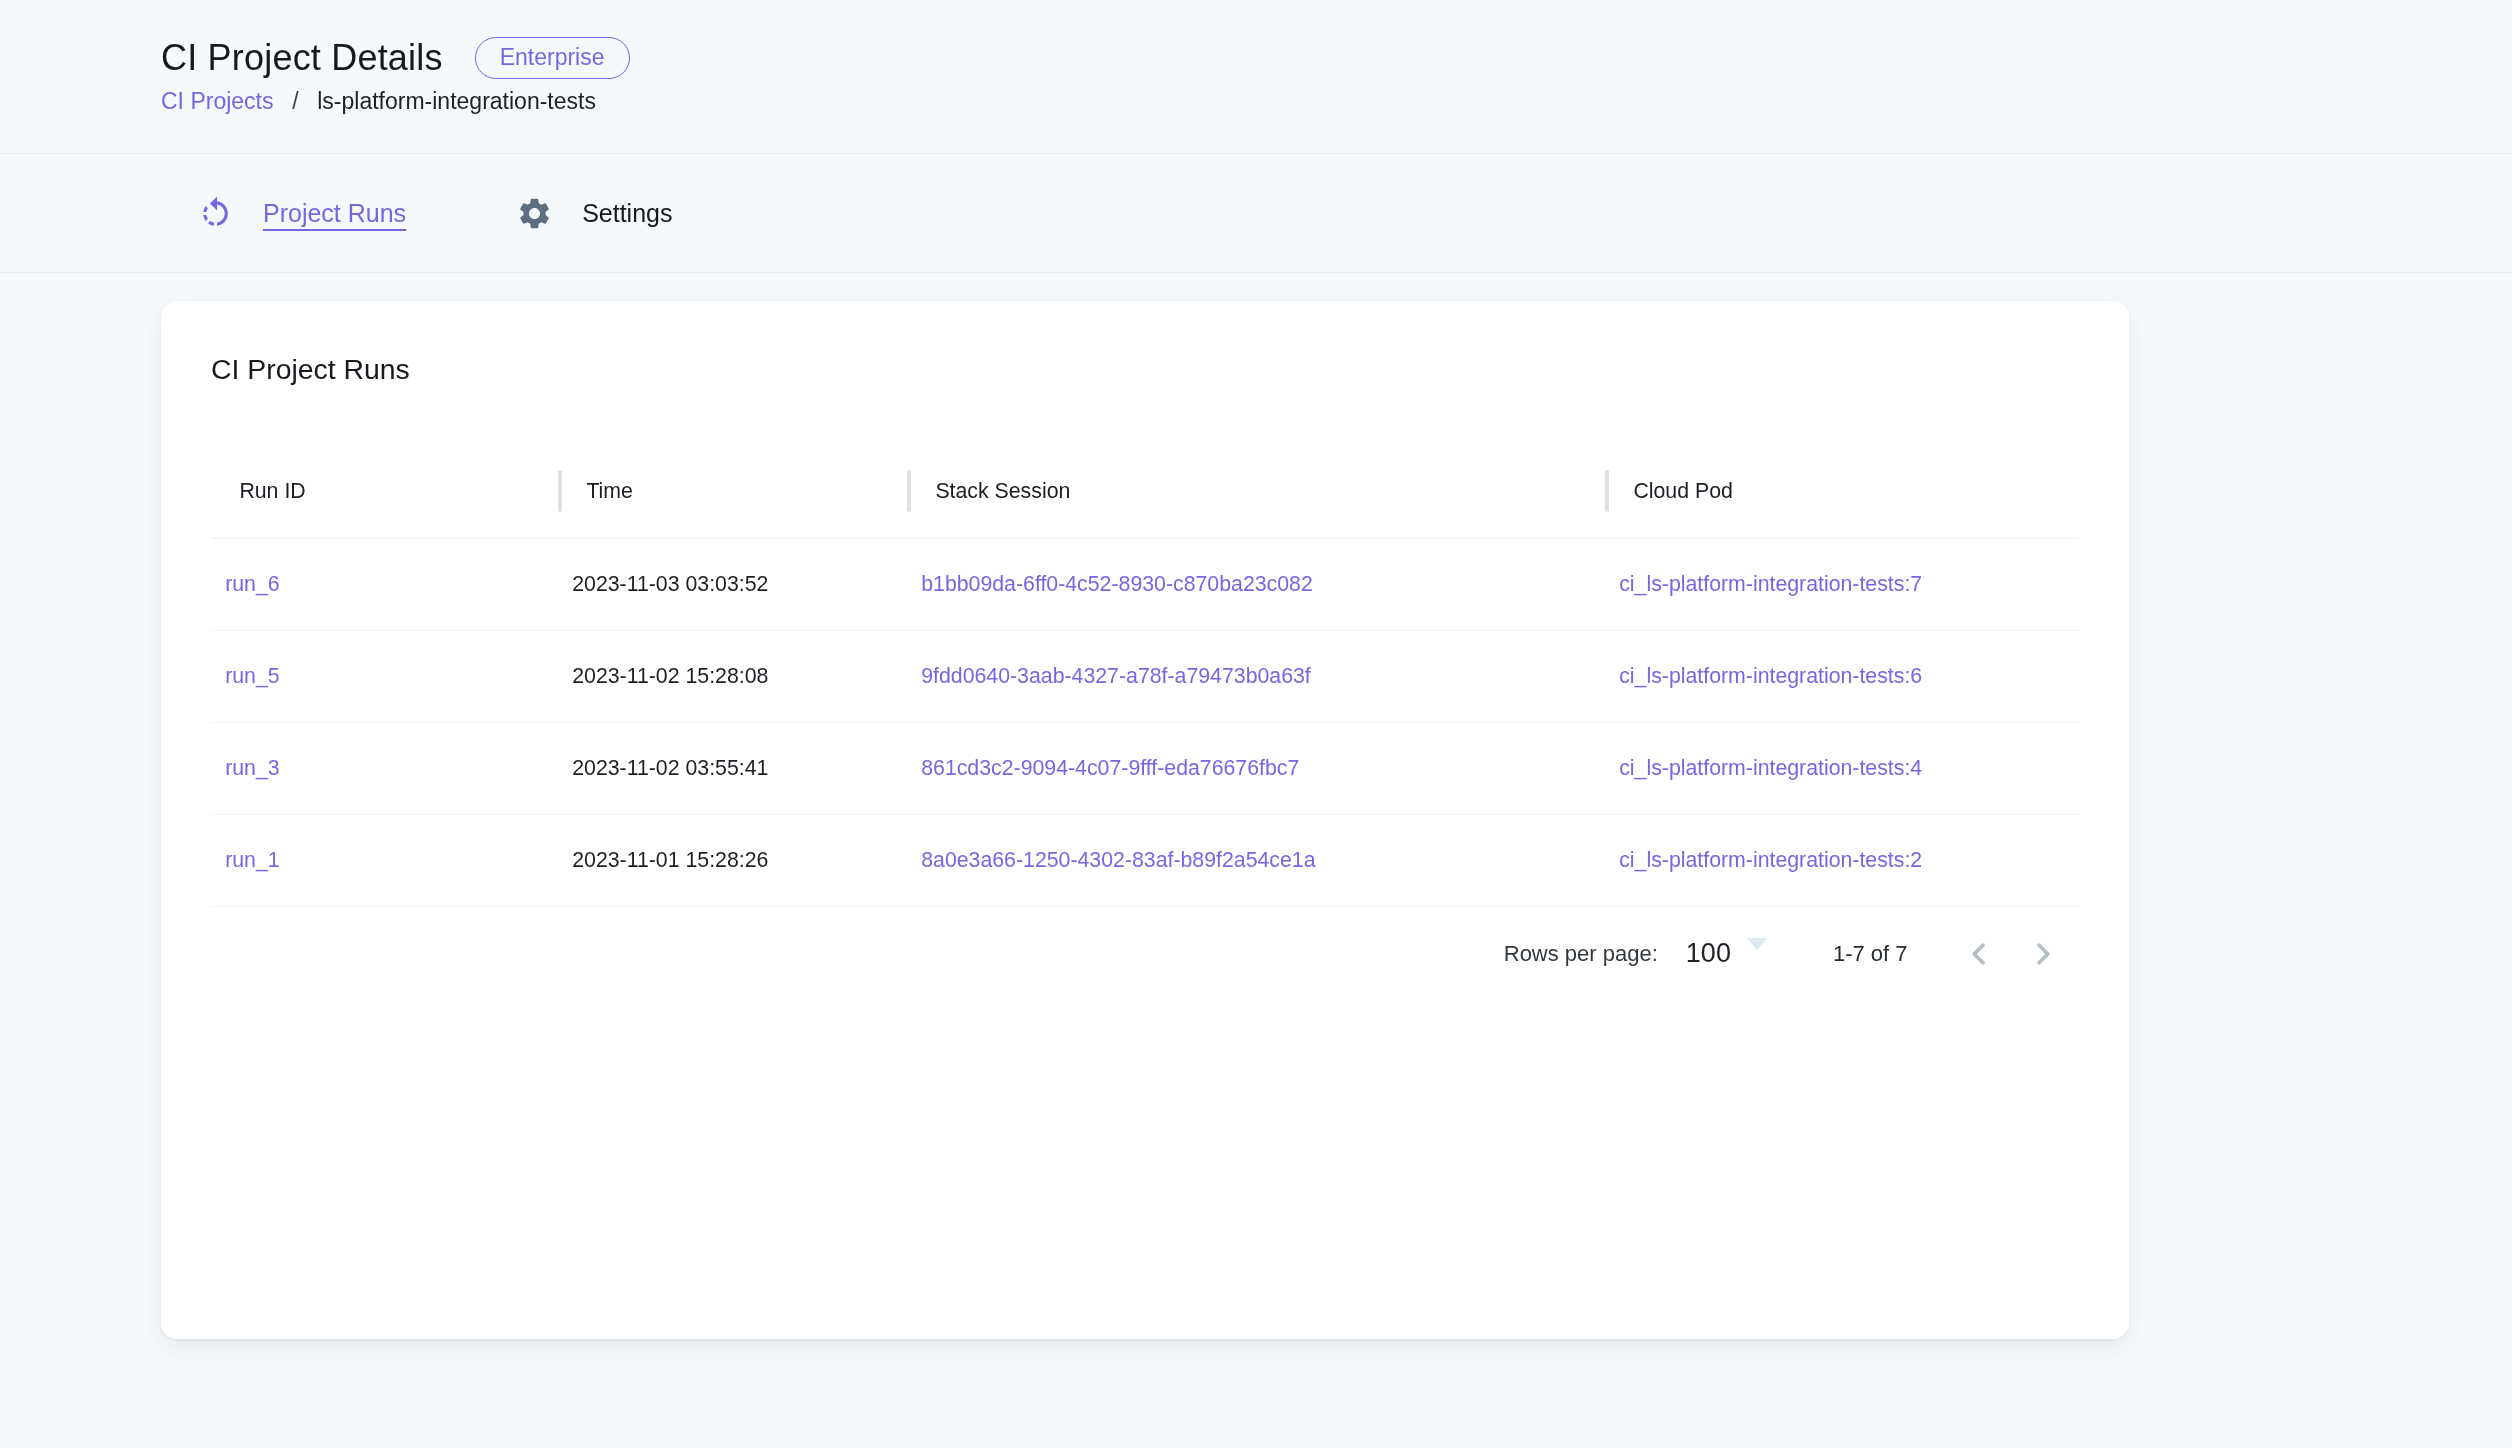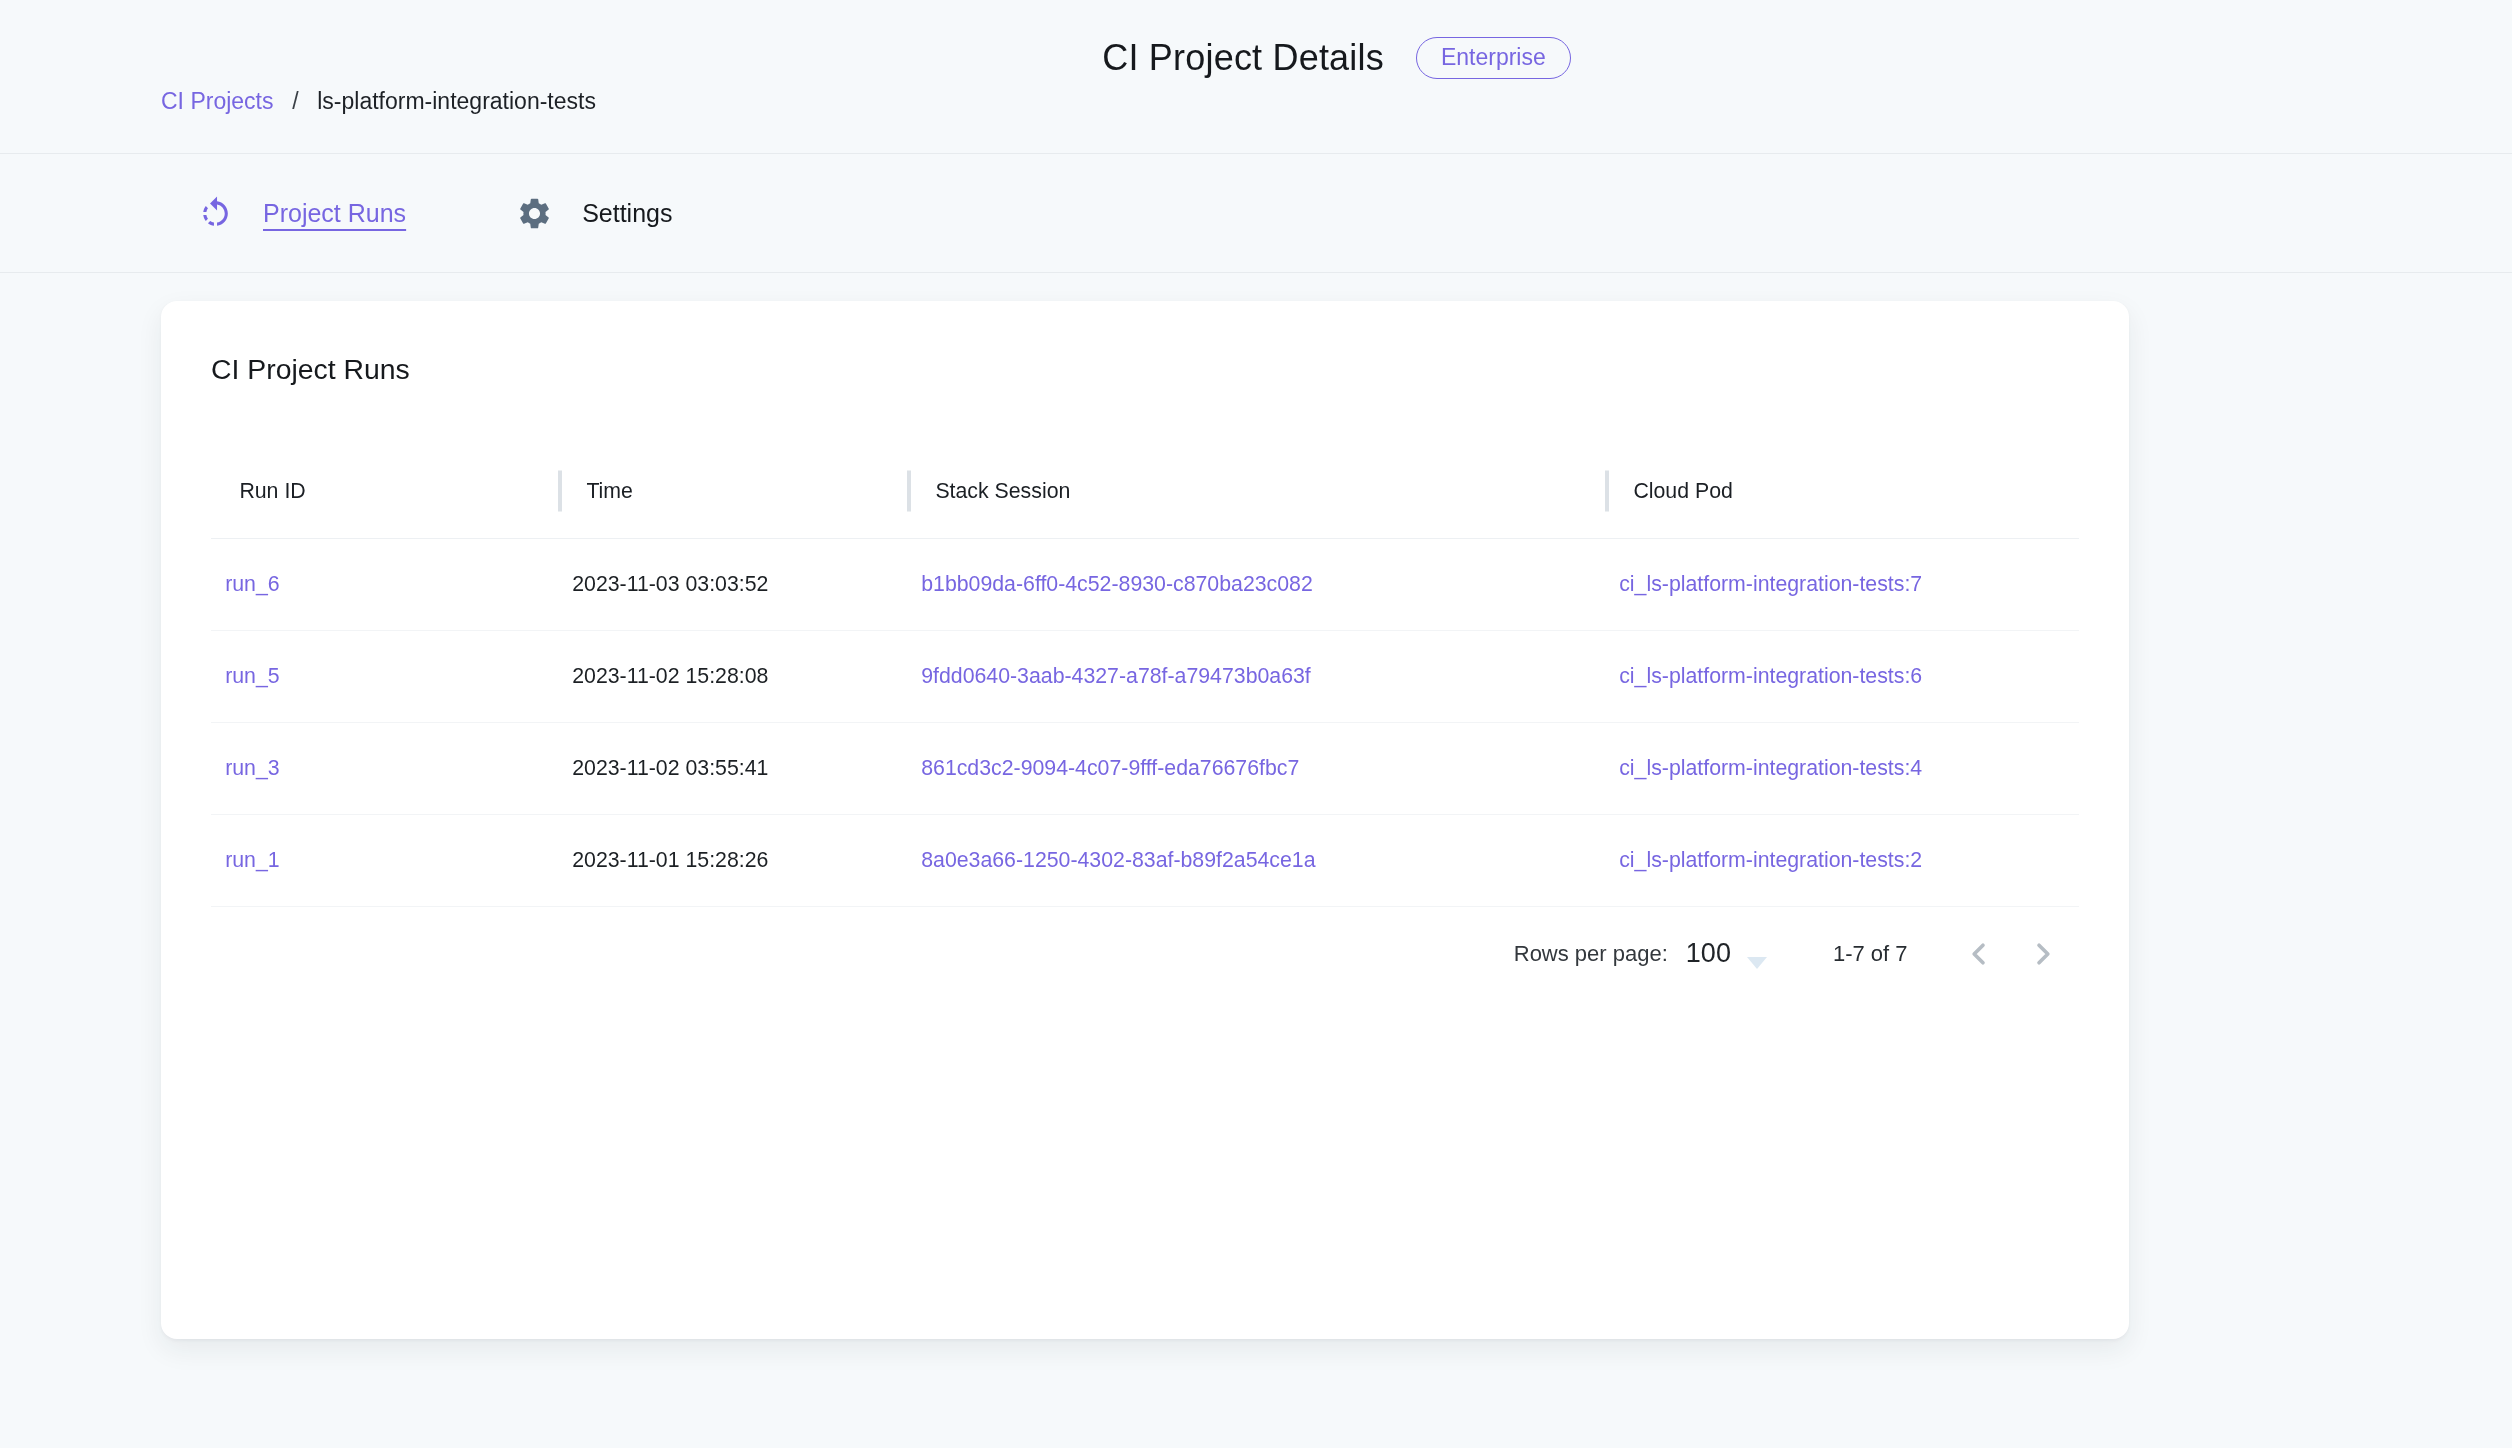--- a/index.html
+++ b/index.html
@@ -18,21 +18,21 @@
   *{box-sizing:border-box;}
   html,body{margin:0;padding:0;}
   body{
     width:2512px;height:1449px;overflow:hidden;
     background:var(--page-bg);
     font-family:"Liberation Sans","DejaVu Sans",sans-serif;
     color:var(--text);
   }
   
   .page-header{padding:36px 0 0 161px;height:154px;border-bottom:1.8px solid var(--divider);}
-  .title-row{display:flex;align-items:center;gap:32px;justify-content:center;}
+  .title-row{display:flex;align-items:center;gap:32px;}
   .page-title{margin:0;font-size:36px;line-height:43px;font-weight:500;letter-spacing:0.2px;}
   .badge{
     display:inline-flex;align-items:center;height:42px;padding:0 24px;
     border:1.8px solid var(--accent);border-radius:21.3px;
     color:var(--accent);font-size:23px;line-height:1;
   }
   .breadcrumb{margin-top:9px;font-size:23px;display:flex;align-items:center;}
   .breadcrumb a{color:var(--accent);text-decoration:none;cursor:pointer;}
   .breadcrumb .sep{color:#3A4046;margin:0 18.7px;}
   .breadcrumb .current{color:#1D2126;}
@@ -67,21 +67,21 @@
     width:3.6px;height:41px;background:var(--tick);
   }
   td{
     height:92px;vertical-align:middle;font-size:21.3px;color:#1C2024;
     padding:0 0 0 14.2px;border-bottom:1.8px solid var(--row-border);
   }
   a.cell-link{color:var(--accent);text-decoration:none;cursor:pointer;}
   
   .pagination{display:flex;align-items:center;justify-content:flex-end;height:94px;padding-right:14.2px;}
   .rpp-label{font-size:22px;color:var(--text-soft);}
-  .rpp-select{display:flex;align-items:flex-end;margin-left:18px;cursor:pointer;}
+  .rpp-select{display:flex;align-items:flex-start;margin-left:28px;cursor:pointer;}
   .rpp-value{font-size:27px;color:#202428;}
   .caret{
     width:0;height:0;margin-left:16px;
     border-left:10.7px solid transparent;border-right:10.7px solid transparent;
     border-top:12.4px solid #DCE8F2;
   }
   .range{font-size:22px;color:#272C31;margin-left:66px;}
   .chev-btn{
     width:43px;height:43px;margin-left:50px;padding:0;
     background:none;border:none;display:inline-flex;align-items:center;justify-content:center;

